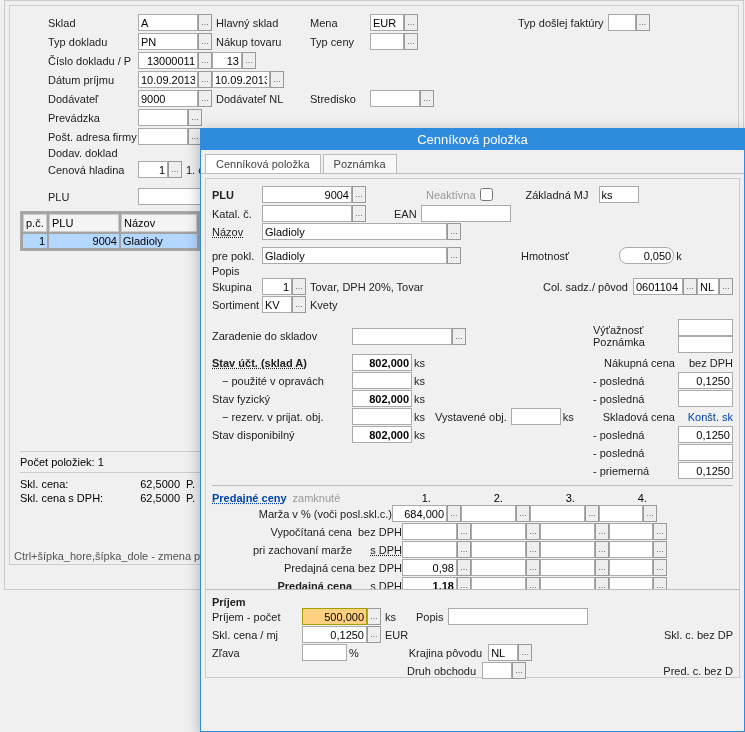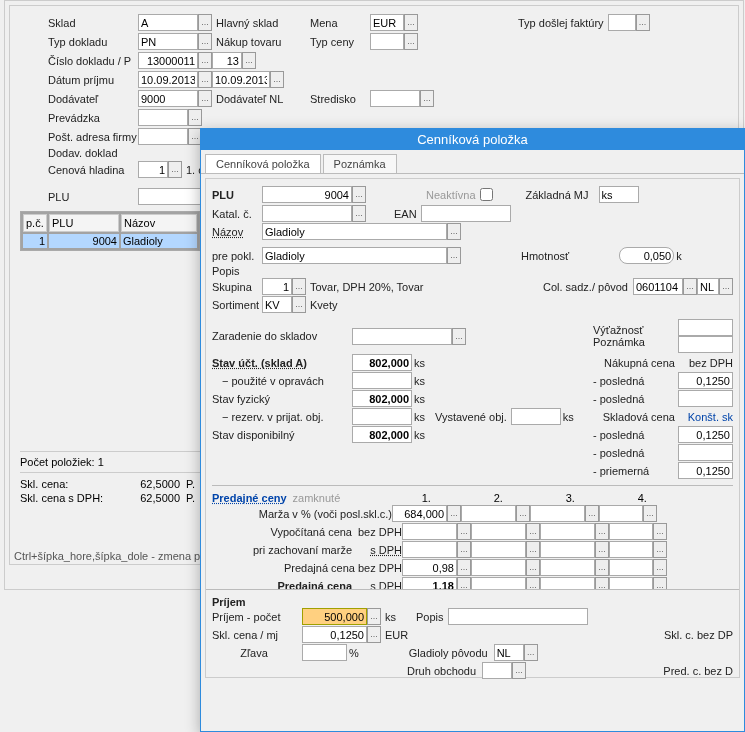--- a/index.html
+++ b/index.html
@@ -483,24 +483,24 @@
       </div>
       <div class="frow">
         <div class="fl" style="width:90px">Skl. cena / mj</div>
         <input class="inp r" style="width: 65px;" value="0,1250">
         <button class="btn">...</button>
         <div class="fl" style="margin-left:4px">EUR</div>
         <div style="flex:1"></div>
         <div class="fl">Skl. c. bez DP</div>
       </div>
       <div class="frow">
-        <div class="fl" style="width:90px;text-align:center;padding-right:6px">Zľava</div>
+        <div class="fl" style="width:90px;text-align:left;padding-right:6px">Zľava</div>
         <input class="inp r" style="width: 45px;">
         <div class="fl" style="margin-left:2px">%</div>
-        <div class="fl" style="margin-left:50px">Gladioly pôvodu</div>
+        <div class="fl" style="margin-left:50px">Krajina pôvodu</div>
         <input class="inp" style="width: 30px; margin-left: 6px;" value="NL">
         <button class="btn">...</button>
       </div>
       <div class="frow">
         <div style="width:195px"></div>
         <div class="fl">Druh obchodu</div>
         <input class="inp" style="width: 30px; margin-left: 6px;">
         <button class="btn">...</button>
         <div style="flex:1"></div>
         <div class="fl">Pred. c. bez D</div>

